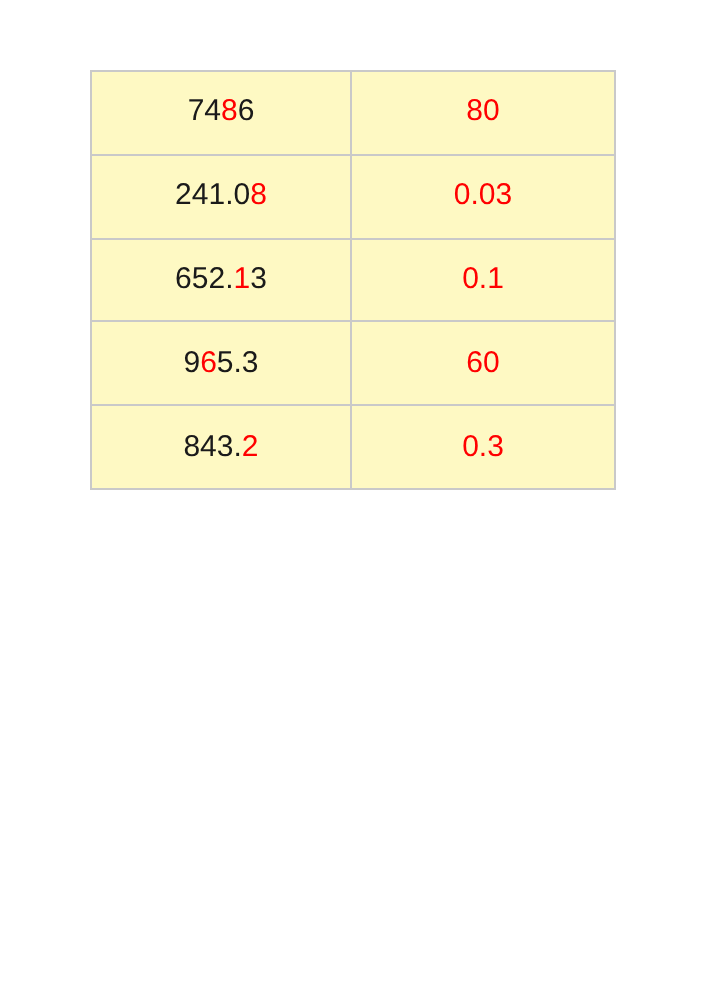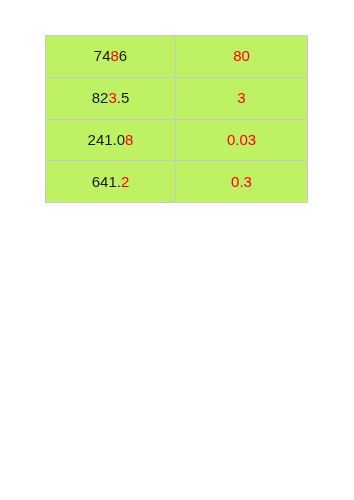--- a/index.html
+++ b/index.html
@@ -30,21 +30,21 @@
   #place-value-table col.col-value  { width: 132px; }
   #place-value-table tr { height: 41.8px; }
   #place-value-table td {
     border: 1px solid #c9c9c9;
     text-align: center;
     vertical-align: middle;
     font-size: 15px;
     line-height: 1.2;
     padding: 0;
     color: #1a1a1a;
-    background: #bef264;
+    background: #fef9c3;
     white-space: nowrap;
   }
   #place-value-table td.cell-value {
     color: #ff0000;
   }
   .digit-plain {
     color: #1a1a1a;
   }
   .digit-highlight {
     color: #ff0000;
@@ -58,26 +58,30 @@
     <colgroup>
       <col class="col-number">
       <col class="col-value">
     </colgroup>
     <tbody>
         <tr>
           <td class="cell-number"><span class="digit-plain">74</span><span class="digit-highlight">8</span><span class="digit-plain">6</span></td>
           <td class="cell-value">80</td>
         </tr>
         <tr>
-          <td class="cell-number"><span class="digit-plain">82</span><span class="digit-highlight">3</span><span class="digit-plain">.5</span></td>
-          <td class="cell-value">3</td>
-        </tr>
-        <tr>
           <td class="cell-number"><span class="digit-plain">241.0</span><span class="digit-highlight">8</span><span class="digit-plain"></span></td>
           <td class="cell-value">0.03</td>
         </tr>
         <tr>
-          <td class="cell-number"><span class="digit-plain">641.</span><span class="digit-highlight">2</span><span class="digit-plain"></span></td>
+          <td class="cell-number"><span class="digit-plain">652.</span><span class="digit-highlight">1</span><span class="digit-plain">3</span></td>
+          <td class="cell-value">0.1</td>
+        </tr>
+        <tr>
+          <td class="cell-number"><span class="digit-plain">9</span><span class="digit-highlight">6</span><span class="digit-plain">5.3</span></td>
+          <td class="cell-value">60</td>
+        </tr>
+        <tr>
+          <td class="cell-number"><span class="digit-plain">843.</span><span class="digit-highlight">2</span><span class="digit-plain"></span></td>
           <td class="cell-value">0.3</td>
         </tr>
       </tbody>
   </table>
 </div>
 
 </body></html>

